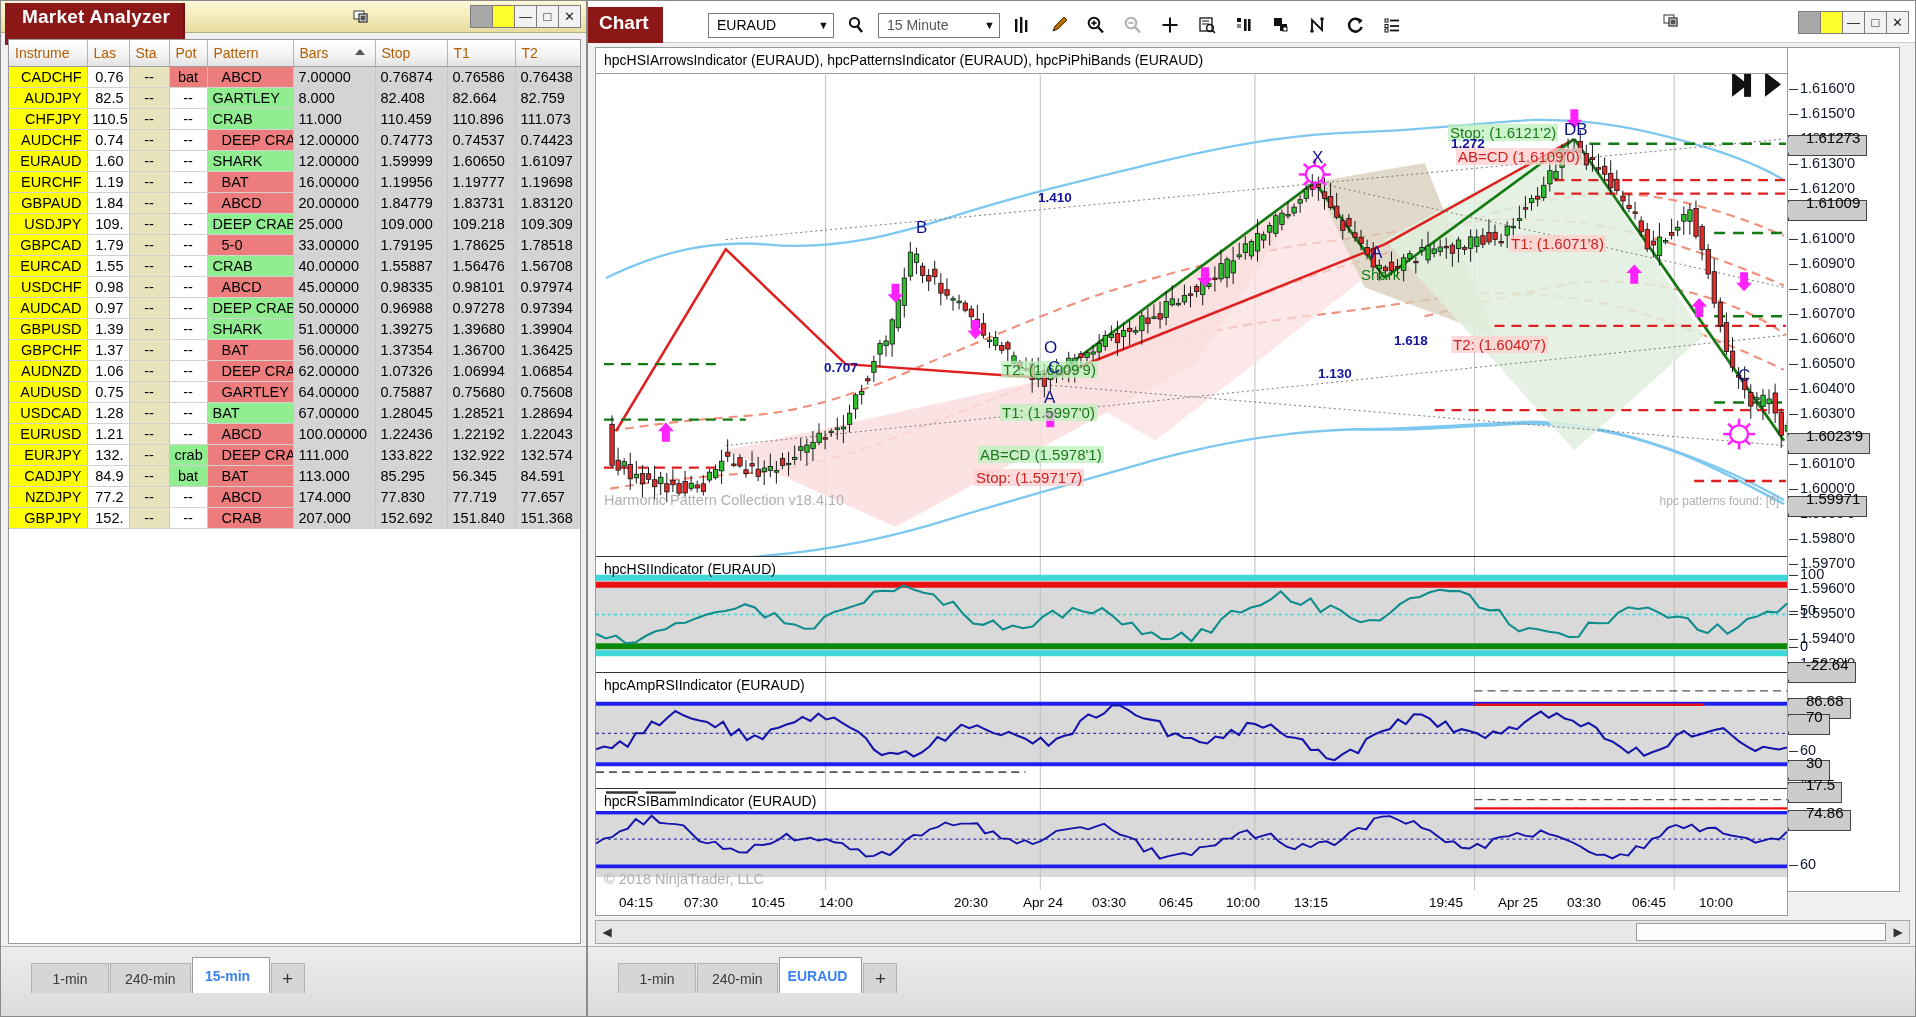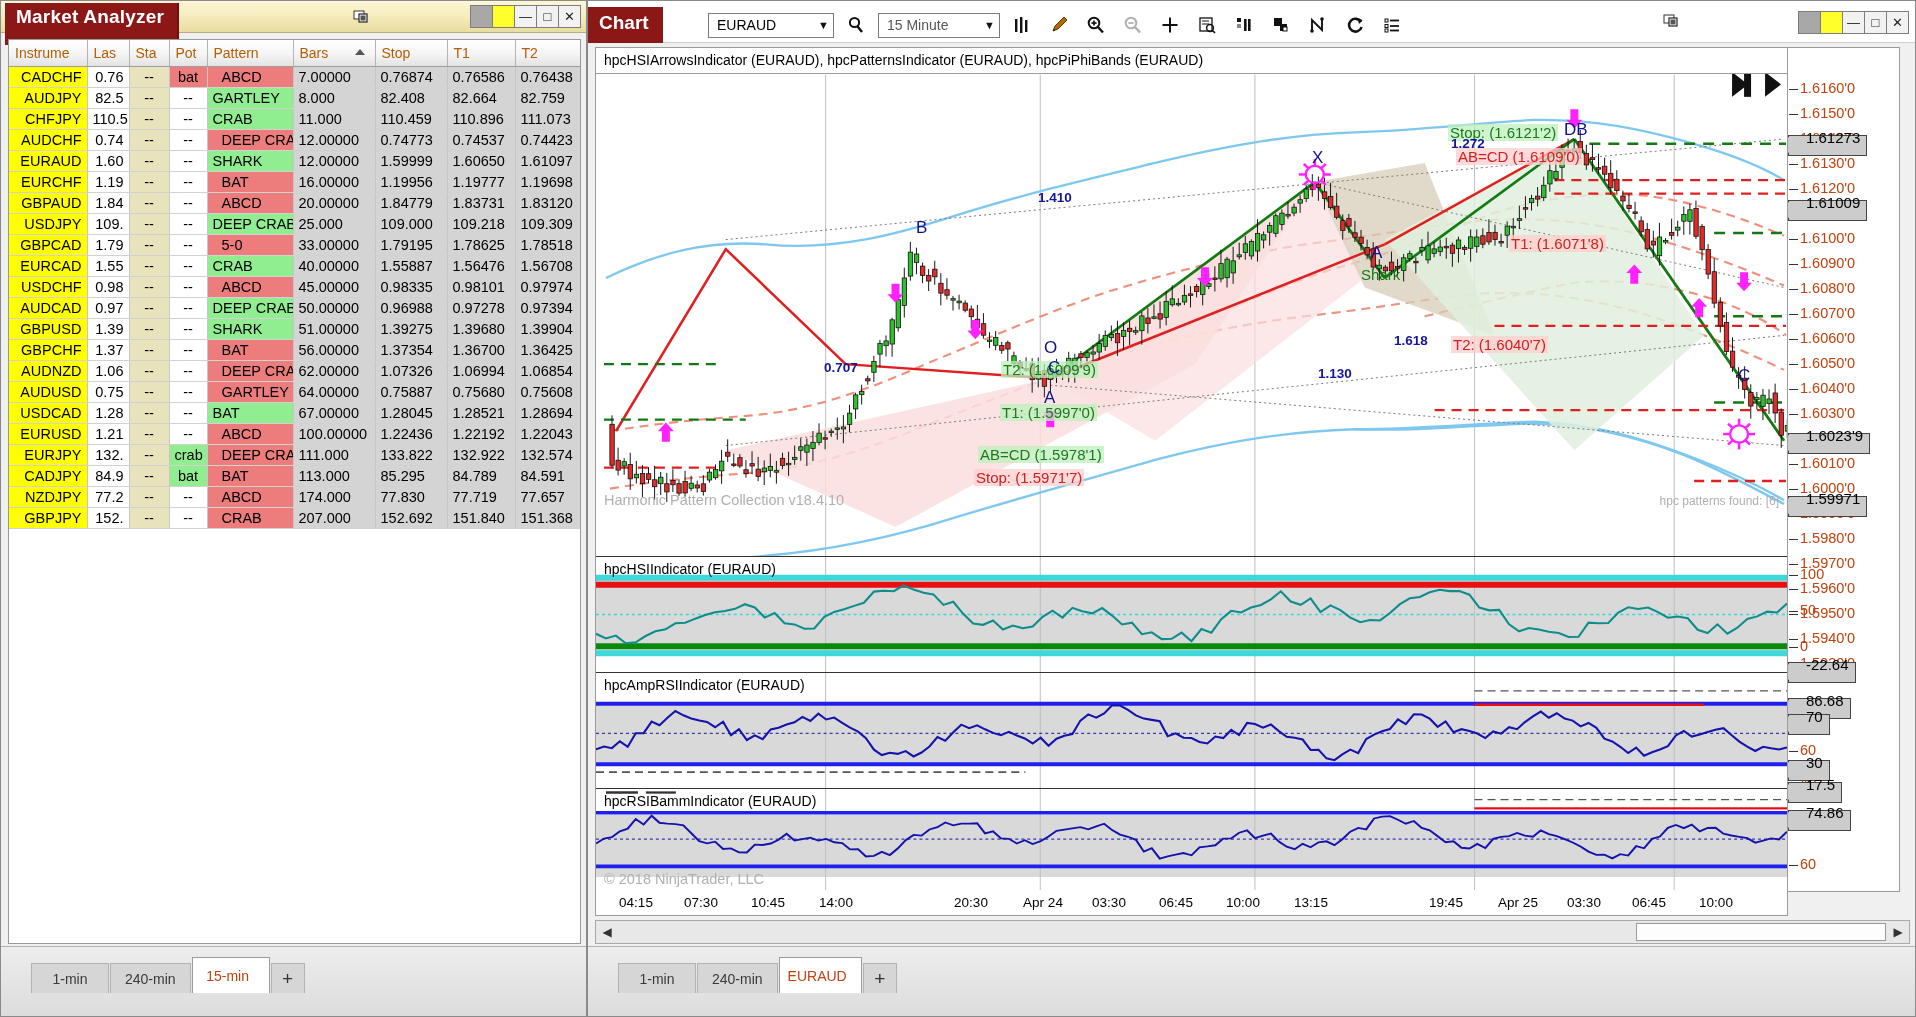--- a/index.html
+++ b/index.html
@@ -20,21 +20,21 @@
   }
   .ma-titlebar {
     position: relative; height: 32px;
     background: linear-gradient(to bottom,#fdf6d8 0%, #f7edbf 45%, #e8dca0 100%);
     border-bottom: 1px solid #b9ae7e;
   }
   .ma-title-tab {
     position: absolute; left: 4px; top: 2px; height: 42px;
     background: #8c1717; color: #fff;
     font-size: 19px; font-weight: bold;
-    padding: 3px 13px 0 11px;
+    padding: 3px 13px 0 17px;
     letter-spacing: .2px;
     border-right: 2px solid #6f1111;
   }
   .winbtns { position: absolute; right: 5px; top: 4px; display: flex; gap: 0; }
   .winbtn {
     width: 23px; height: 23px; border: 1px solid #7d7d7d; background: #f2f2f2;
     display: flex; align-items: center; justify-content: center;
     font-size: 13px; color: #222; margin-left: -1px;
   }
   .winbtn.yellow { background: #ffff2b; }
@@ -79,21 +79,21 @@
     border-top: 1px solid #b0b0b0;
   }
   .tabrow { position: absolute; left: 30px; top: 6px; display: flex; align-items: flex-end; height: 40px; }
   .tab {
     height: 30px; min-width: 78px; padding: 0 14px;
     display: flex; align-items: center; justify-content: center;
     background: #d6d6d6; border: 1px solid #b2b2b2; border-bottom: none;
     font-size: 14px; color: #3a3a3a; margin-right: 1px;
   }
   .tab.active {
-    background: #ffffff; color: #c2410c; font-weight: normal; height: 36px;
+    background: #ffffff; color: #3b82f6; font-weight: bold; height: 36px;
     border-color: #9c9c9c;
     padding-left: 8px;
   }
   .tab.plus { min-width: 34px; padding: 0; font-size: 19px; color: #333; }
 
   
   .ch-window {
     position: absolute; left: 587px; top: 0; width: 1329px; height: 1017px;
     background: #f0f0f0; border: 1px solid #8a8a8a;
   }
@@ -126,21 +126,21 @@
   .ch-area { position: absolute; left: 7px; top: 46px; width: 1315px; bottom: 72px; }
   .plot {
     position: absolute; left: 0; top: 0; right: 122px; bottom: 52px;
     background: #fff; border: 1px solid #9b9b9b; overflow: hidden;
   }
   .yaxis {
     position: absolute; right: 10px; top: 0; width: 112px; bottom: 52px;
     background: #fff; border: 1px solid #9b9b9b; border-left: none; overflow: hidden;
     font-size: 14.5px;
   }
-  .ytick { position: absolute; left: 12px; white-space: nowrap; color: #c2410c; }
+  .ytick { position: absolute; left: 12px; white-space: nowrap; color: #0f172a; }
   .ytickmark { position: absolute; left: 1px; width: 9px; height: 1px; background: #333; }
   .ybadge {
     position: absolute; left: 0px; height: 21px; padding: 0 6px 16px 17px;
     background: #cccccc; border: 1px solid #444;
     display: flex; align-items: center; font-size: 15px; color: #000; white-space: nowrap;
   }
   .ybadge::before {
     content: ""; position: absolute; left: -11px; top: -1px;
     border-top: 10.5px solid transparent; border-bottom: 10.5px solid transparent;
     border-right: 11px solid #444;
@@ -439,21 +439,21 @@
               <td class="c-num">132.574</td>
             </tr>
             <tr>
               <td class="c-instr">CADJPY</td>
               <td class="c-last">84.9</td>
               <td class="c-state">--</td>
               <td class="c-pot green">bat</td>
               <td class="c-pat red">BAT</td>
               <td class="c-num">113.000</td>
               <td class="c-num">85.295</td>
-              <td class="c-num">84.789</td>
+              <td class="c-num">56.345</td>
               <td class="c-num">84.591</td>
             </tr>
             <tr>
               <td class="c-instr">NZDJPY</td>
               <td class="c-last">77.2</td>
               <td class="c-state">--</td>
               <td class="c-pot ">--</td>
               <td class="c-pat red">ABCD</td>
               <td class="c-num">174.000</td>
               <td class="c-num">77.830</td>

